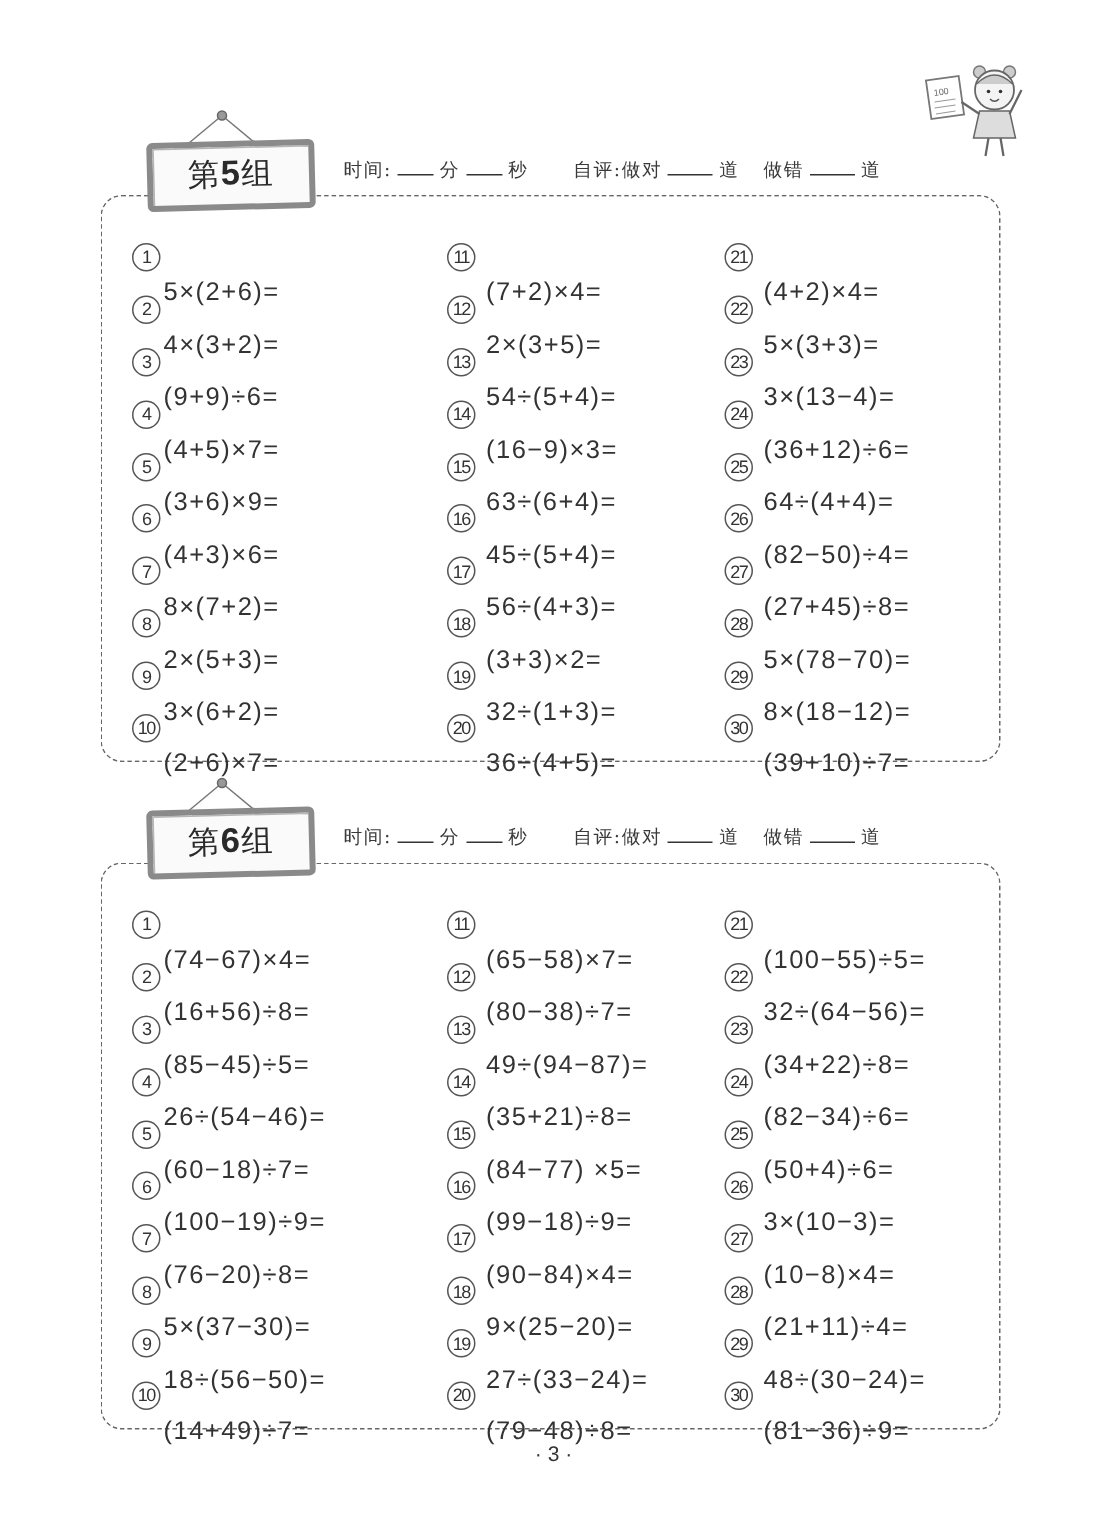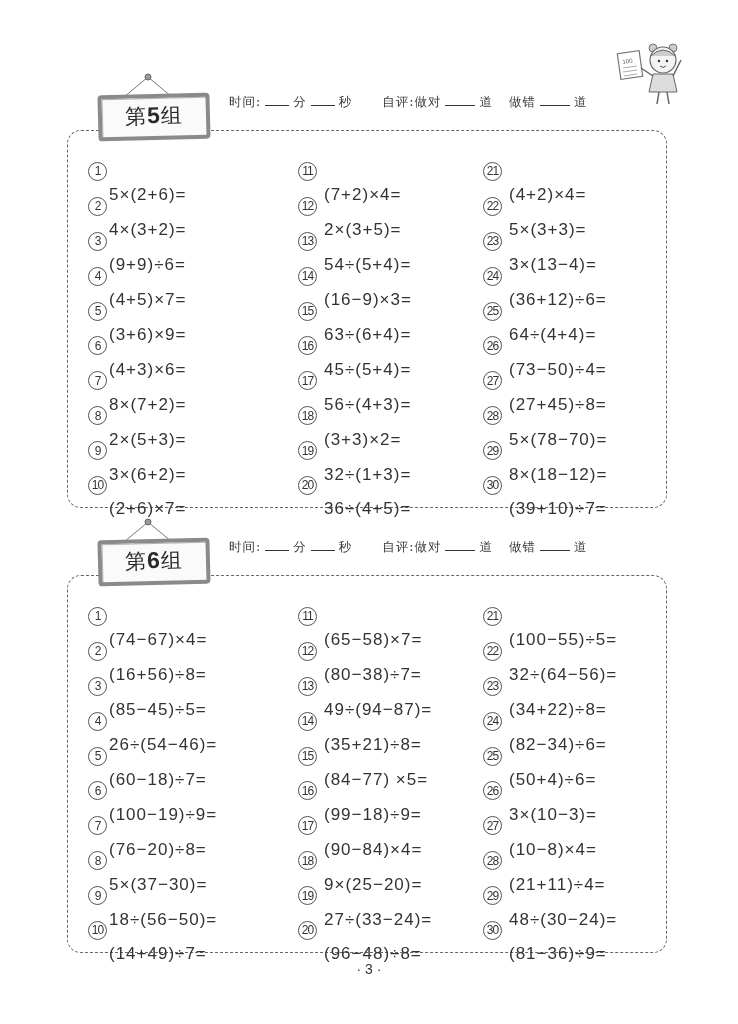--- a/index.html
+++ b/index.html
@@ -13,21 +13,21 @@
     .section.s6 { top: 517px; }
 
     .frame { position: absolute; left: 98px; top: 22px; width: 112px; height: 46px;
       background: #fafafa; border: 4px solid #8a8a8a; border-radius: 4px;
       transform: rotate(-1.5deg); box-shadow: 1px 1px 0 #b5b5b5 inset; z-index: 2; }
     .frame-title { position: absolute; left: 0; right: 0; top: 4px; text-align: center;
       font-size: 21px; color: #2a2a2a; letter-spacing: 1px; }
     .frame-title .num { font-family: "Liberation Sans", sans-serif; font-weight: bold; font-size: 23px; }
     .hanger { position: absolute; left: 118px; top: 0px; width: 60px; height: 26px; z-index: 1; }
 
-    .meta { position: absolute; left: 229px; top: 22px; font-size: 12.5px; color: #3a3a3a;
+    .meta { position: absolute; left: 229px; top: 33px; font-size: 12.5px; color: #3a3a3a;
       letter-spacing: 1px; white-space: nowrap; font-family: "DejaVu Serif", serif; }
     .meta .blank { display: inline-block; border-bottom: 1px solid #333; vertical-align: baseline; height: 10px; margin: 0 4px; }
     .meta .b1 { width: 24px; }
     .meta .b2 { width: 24px; }
     .meta .b3 { width: 30px; }
     .meta .b4 { width: 30px; }
     .meta .gap { display: inline-block; width: 30px; }
     .meta .gap2 { display: inline-block; width: 16px; }
 
     .box { position: absolute; left: 67px; top: 58px; width: 600px; height: 378px;
@@ -186,21 +186,21 @@
         <div class="item">
           <span class="circ">24</span>
           <span class="expr">(36+12)÷6=</span>
         </div>
         <div class="item">
           <span class="circ">25</span>
           <span class="expr">64÷(4+4)=</span>
         </div>
         <div class="item">
           <span class="circ">26</span>
-          <span class="expr">(73−50)÷4=</span>
+          <span class="expr">(82−50)÷4=</span>
         </div>
         <div class="item">
           <span class="circ">27</span>
           <span class="expr">(27+45)÷8=</span>
         </div>
         <div class="item">
           <span class="circ">28</span>
           <span class="expr">5×(78−70)=</span>
         </div>
         <div class="item">
@@ -303,21 +303,21 @@
         <div class="item">
           <span class="circ">18</span>
           <span class="expr">9×(25−20)=</span>
         </div>
         <div class="item">
           <span class="circ">19</span>
           <span class="expr">27÷(33−24)=</span>
         </div>
         <div class="item">
           <span class="circ">20</span>
-          <span class="expr">(96−48)÷8=</span>
+          <span class="expr">(79−48)÷8=</span>
         </div>
       </div>
       <div class="col c3">
         <div class="item">
           <span class="circ">21</span>
           <span class="expr">(100−55)÷5=</span>
         </div>
         <div class="item">
           <span class="circ">22</span>
           <span class="expr">32÷(64−56)=</span>

